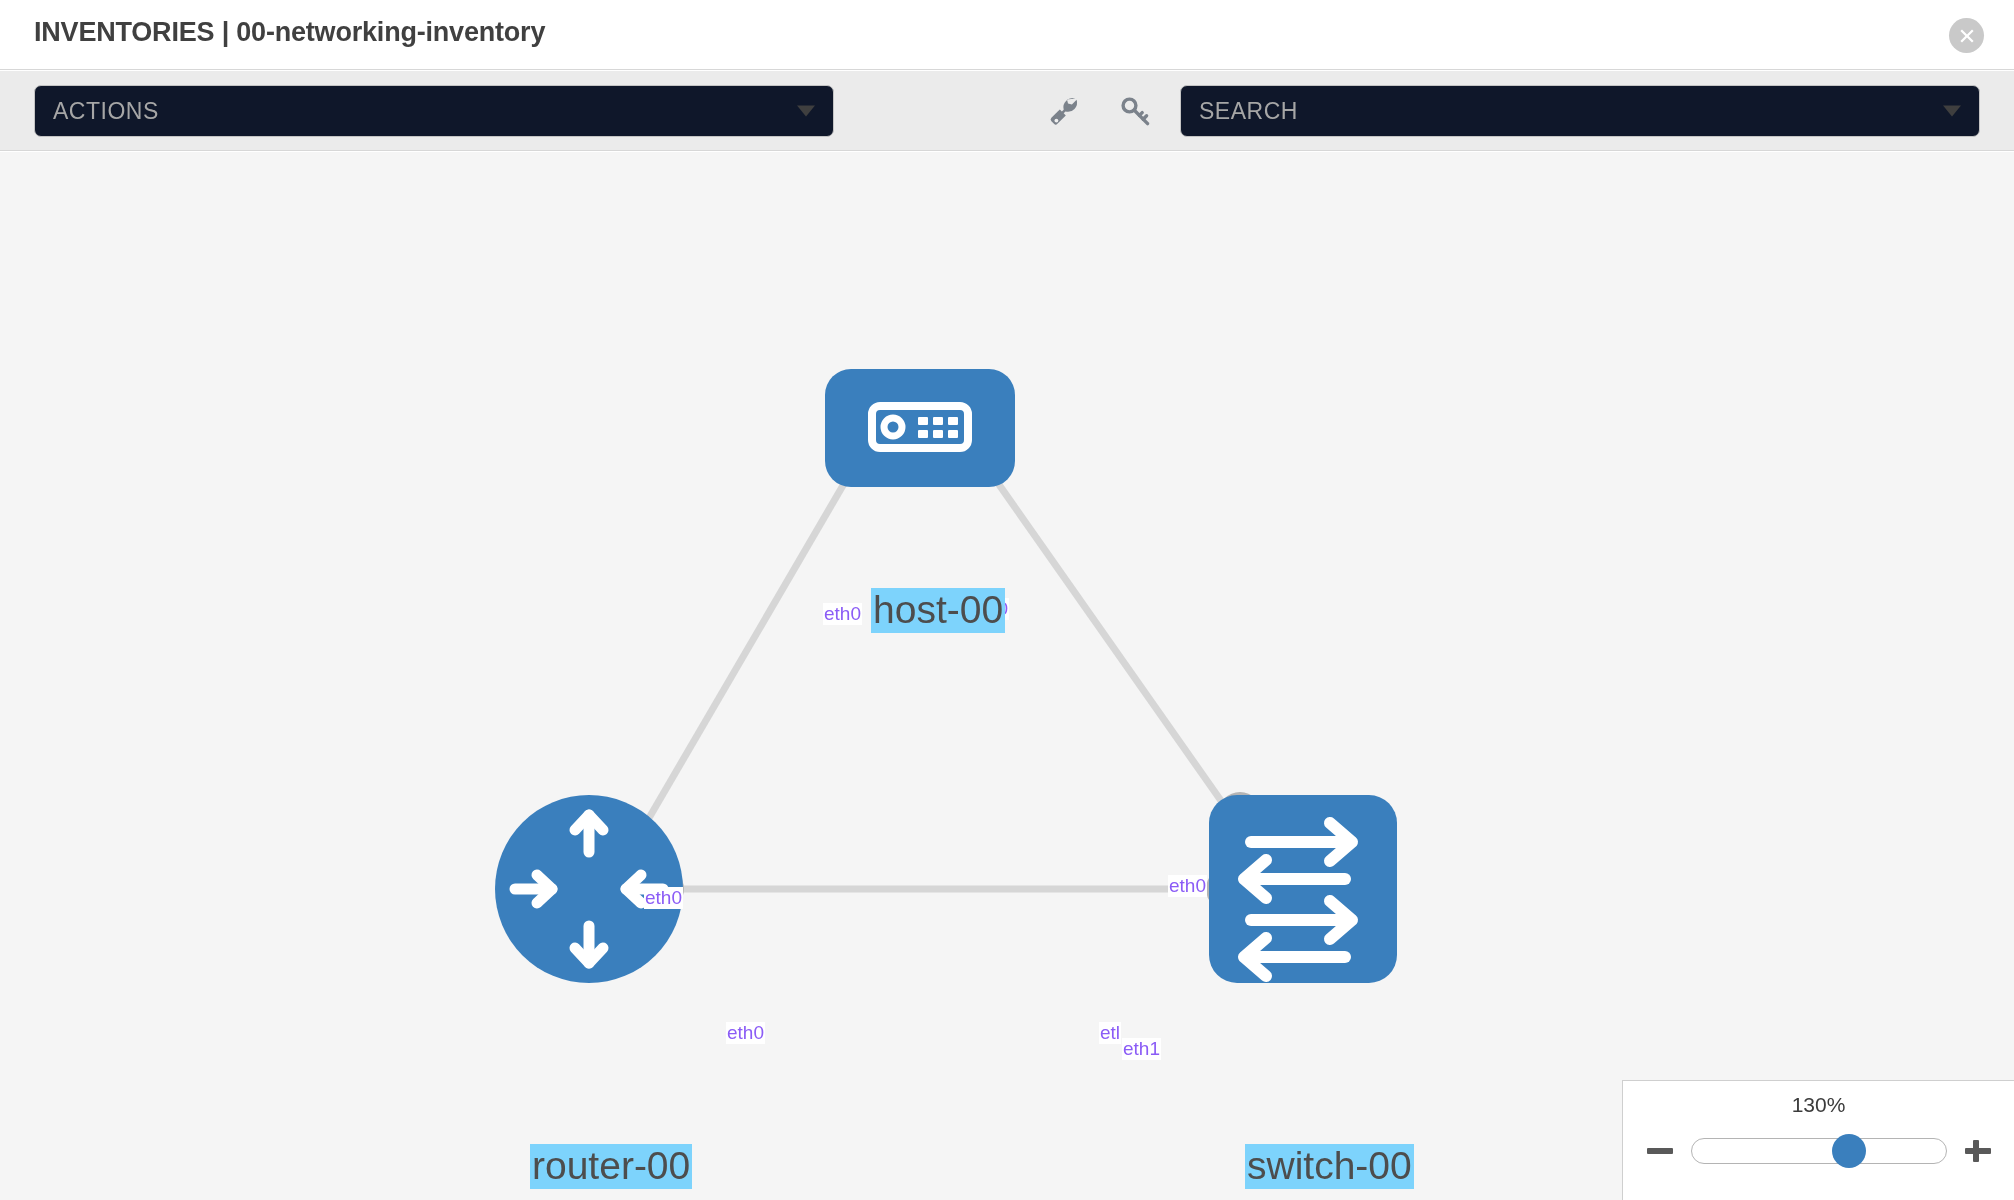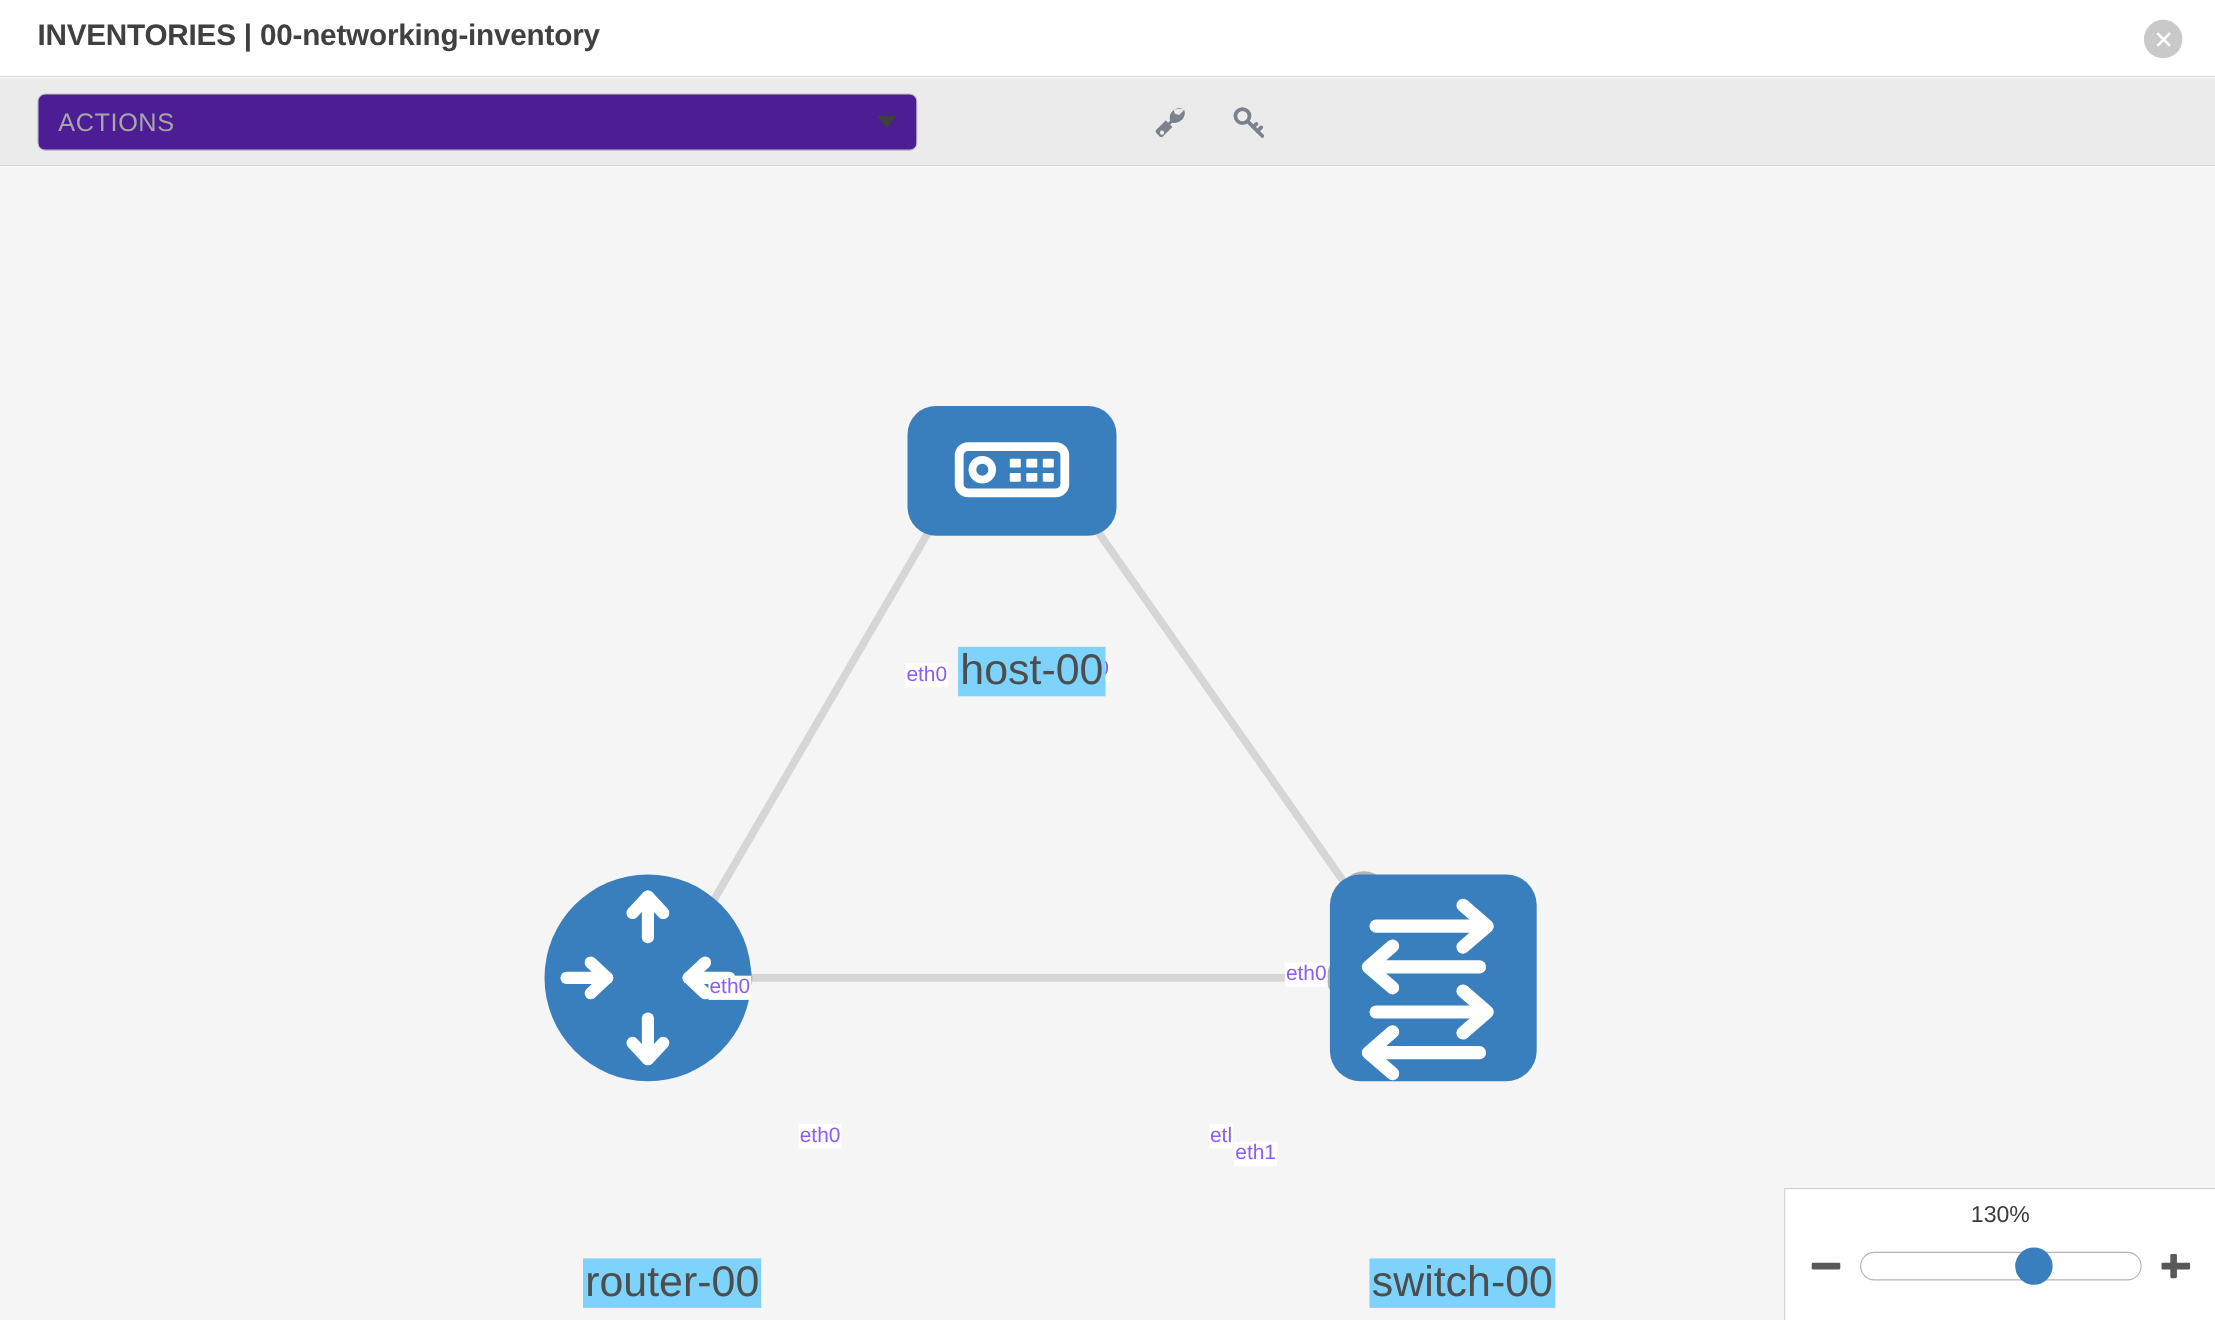--- a/index.html
+++ b/index.html
@@ -54,21 +54,21 @@
   .toolbar {
     position: absolute;
     left: 0; top: 71px;
     width: 2014px; height: 80px;
     background: #ebebeb;
     border-bottom: 1px solid #d7d7d7;
   }
   .combo {
     position: absolute;
     height: 52px;
-    background: #4c1d95;
+    background: #0f172a;
     border: 1px solid #c4c4c4;
     border-radius: 7px;
     display: flex;
     align-items: center;
     cursor: pointer;
   }
   .combo.actions { left: 34px; top: 14px; width: 800px; }
   .combo.search  { left: 1180px; top: 14px; width: 800px; }
   .combo-label {
     font-size: 23px;
@@ -236,20 +236,24 @@
       <svg width="40" height="40" viewBox="0 0 40 40">
         <g fill="none" stroke="#7b828b" stroke-width="3.4" stroke-linecap="round">
           <circle cx="14.5" cy="14.5" r="6.4"></circle>
           <path d="M19.3 19.3 L32.6 32.6"></path>
           <path d="M28.2 28.2 L31.6 24.8"></path>
           <path d="M24.4 24.4 L27.2 21.6"></path>
         </g>
       </svg>
     </div>
 
+    <div class="combo search">
+      <span class="combo-label">SEARCH</span>
+      <span class="combo-caret"></span>
+    </div>
   </div>
 
   <div class="canvas">
 
     <svg class="topology-svg" viewBox="0 0 2014 1048">
 
       <g>
         <line x1="880" y1="270" x2="635" y2="690" stroke="#d6d6d6" stroke-width="7"></line>
         <line x1="955" y1="270" x2="1250" y2="690" stroke="#d6d6d6" stroke-width="7"></line>
         <line x1="660" y1="737" x2="1230" y2="737" stroke="#d6d6d6" stroke-width="7"></line>

